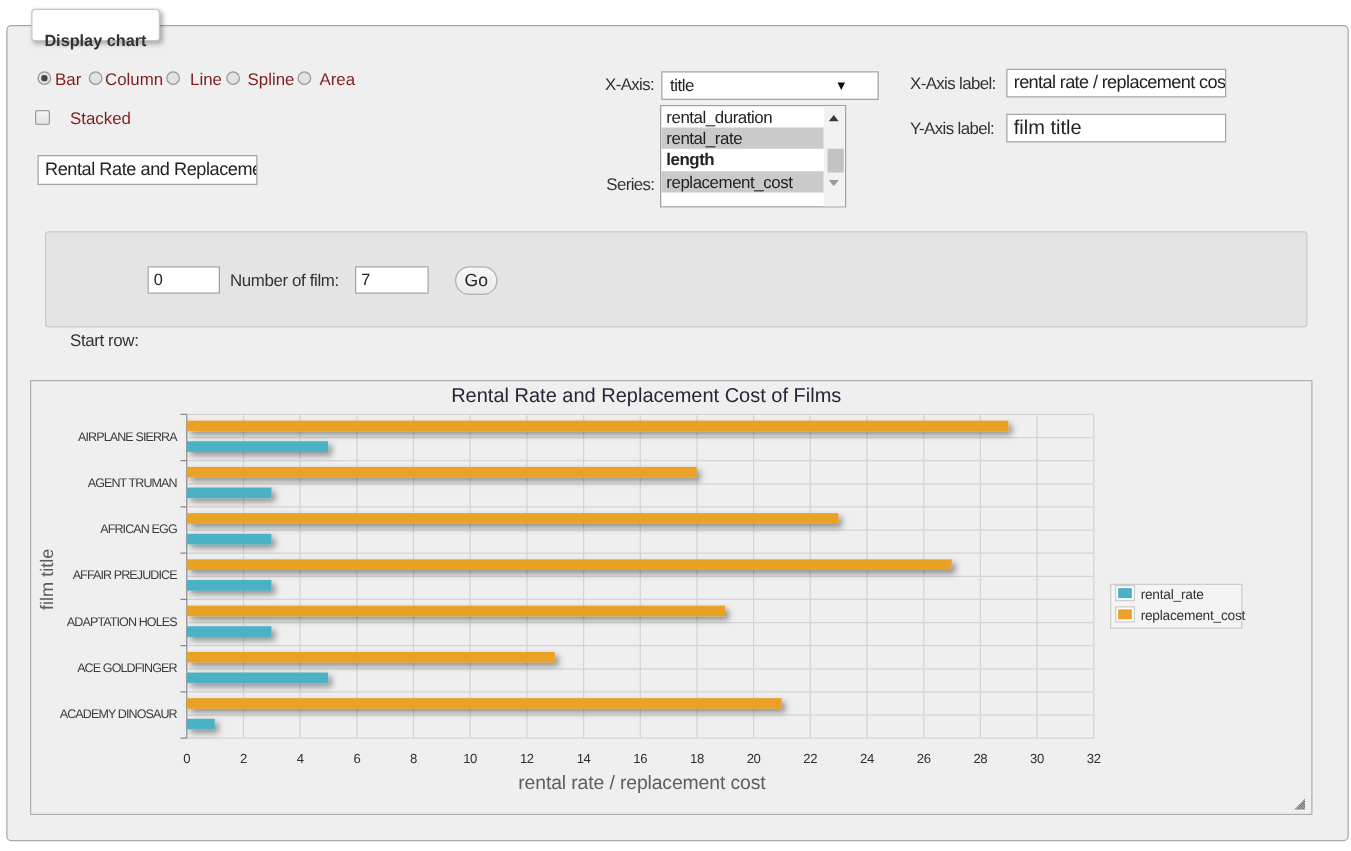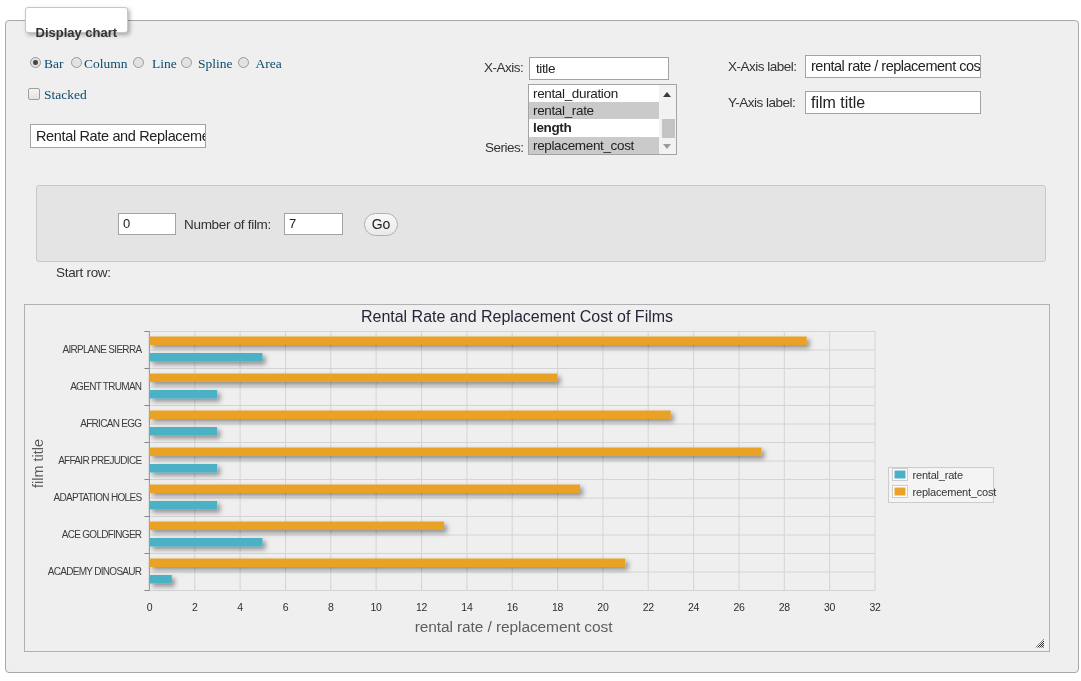--- a/index.html
+++ b/index.html
@@ -1,17 +1,17 @@
 <!DOCTYPE html>
 <html><head><meta charset="utf-8"><style>
 * { margin:0; padding:0; box-sizing:border-box; }
 body { width:1081px; height:681px; background:#ffffff; font-family:'Liberation Sans',sans-serif; position:relative; overflow:hidden; }
 .abs { position:absolute; }
 .lbl { position:absolute; font-size:13.5px; color:#333; white-space:nowrap; }
-.rlbl { position:absolute; font-size:13.5px; color:#0c4a6e; white-space:nowrap;font-family:Liberation Serif, serif; }
+.rlbl { position:absolute; font-size:13.5px; color:#7f1d1d; white-space:nowrap; }
 .inp { position:absolute; background:#fff; border:1px solid #a3a3a3; font-size:13px; color:#222; white-space:nowrap; overflow:hidden; }
 .radio { position:absolute; width:11px; height:11px; border:1px solid #999; border-radius:50%; background:#e2e2e2; }
 .radio.sel::after { content:''; position:absolute; left:2.2px; top:2.2px; width:4.6px; height:4.6px; border-radius:50%; background:#454545; }
 .checkbox { position:absolute; width:12px; height:12px; border:1px solid #9e9e9e; border-radius:2px; background:linear-gradient(#f5f5f5,#e2e2e2); }
 </style></head>
 <body>
 
 <div class="abs" style="left:5px;top:20px;width:1074px;height:653px;background:#efefef;border:1px solid #a8a8a8;border-radius:4px;"></div>
 
 <div class="abs" style="left:24.5px;top:7px;height:26px;background:#ffffff;border:1px solid #c6c6c6;border-radius:3px;box-shadow:2px 2px 4px rgba(0,0,0,0.3);padding:12px 10px;font-size:13px;font-weight:bold;color:#333;line-height:25px;">Display chart</div>
@@ -21,29 +21,29 @@
 <div class="radio" style="left:71px;top:57px;"></div>
 <div class="rlbl" style="left:84px;top:55.5px;">Column</div>
 <div class="radio" style="left:133px;top:57px;"></div>
 <div class="rlbl" style="left:152px;top:55.5px;">Line</div>
 <div class="radio" style="left:181px;top:57px;"></div>
 <div class="rlbl" style="left:198px;top:55.5px;">Spline</div>
 <div class="radio" style="left:238px;top:57px;"></div>
 <div class="rlbl" style="left:255.5px;top:55.5px;">Area</div>
 
 <div class="checkbox" style="left:28px;top:88px;"></div>
-<div class="rlbl" style="left:44px;top:87px;">Stacked</div>
+<div class="rlbl" style="left:56px;top:87px;">Stacked</div>
 
 <div class="inp" style="left:30px;top:124px;width:176px;height:24px;line-height:22px;padding-left:5px;font-size:14.5px;letter-spacing:-0.35px;">Rental Rate and Replacement Cost of Films</div>
 
 <div class="lbl" style="left:484px;top:60px;letter-spacing:-0.5px;">X-Axis:</div>
-<div class="inp" style="left:529px;top:57px;width:140px;height:23px;line-height:21px;padding-left:6px;font-size:13.5px;letter-spacing:-0.4px;">title<span style="position:absolute;left:140px;top:7.5px;width:0;height:0;border-left:3.6px solid transparent;border-right:3.6px solid transparent;border-top:6px solid #0a0a0a;"></span></div>
+<div class="inp" style="left:529px;top:57px;width:174px;height:23px;line-height:21px;padding-left:6px;font-size:13.5px;letter-spacing:-0.4px;">title<span style="position:absolute;left:140px;top:7.5px;width:0;height:0;border-left:3.6px solid transparent;border-right:3.6px solid transparent;border-top:6px solid #0a0a0a;"></span></div>
 
 <div class="lbl" style="left:485px;top:140px;letter-spacing:-0.5px;">Series:</div>
-<div class="abs" style="left:528px;top:84px;width:149px;height:71px;background:#fff;border:1px solid #a3a3a3;">
+<div class="abs" style="left:528px;top:84px;width:149px;height:82px;background:#fff;border:1px solid #a3a3a3;">
   <div style="position:absolute;left:0;top:0;right:17px;bottom:0;font-size:13.5px;letter-spacing:-0.35px;color:#222;">
     <div style="height:17.2px;line-height:17.2px;padding-left:4px;">rental_duration</div>
     <div style="height:17.2px;line-height:17.2px;padding-left:4px;background:#cacaca;">rental_rate</div>
     <div style="height:17.2px;line-height:17.2px;padding-left:4px;font-weight:bold;">length</div>
     <div style="height:17.2px;line-height:17.2px;padding-left:4px;background:#cacaca;">replacement_cost</div>
   </div>
   <div style="position:absolute;right:0;top:0;width:17px;bottom:0;background:#f2f2f2;">
     <div style="position:absolute;top:7px;left:4px;width:0;height:0;border-left:4.4px solid transparent;border-right:4.4px solid transparent;border-bottom:5px solid #3a3a3a;"></div>
     <div style="position:absolute;top:33.5px;left:3px;width:13px;height:19px;background:#c3c3c3;"></div>
     <div style="position:absolute;top:59px;left:4px;width:0;height:0;border-left:4.4px solid transparent;border-right:4.4px solid transparent;border-top:5px solid #9b9b9b;"></div>

